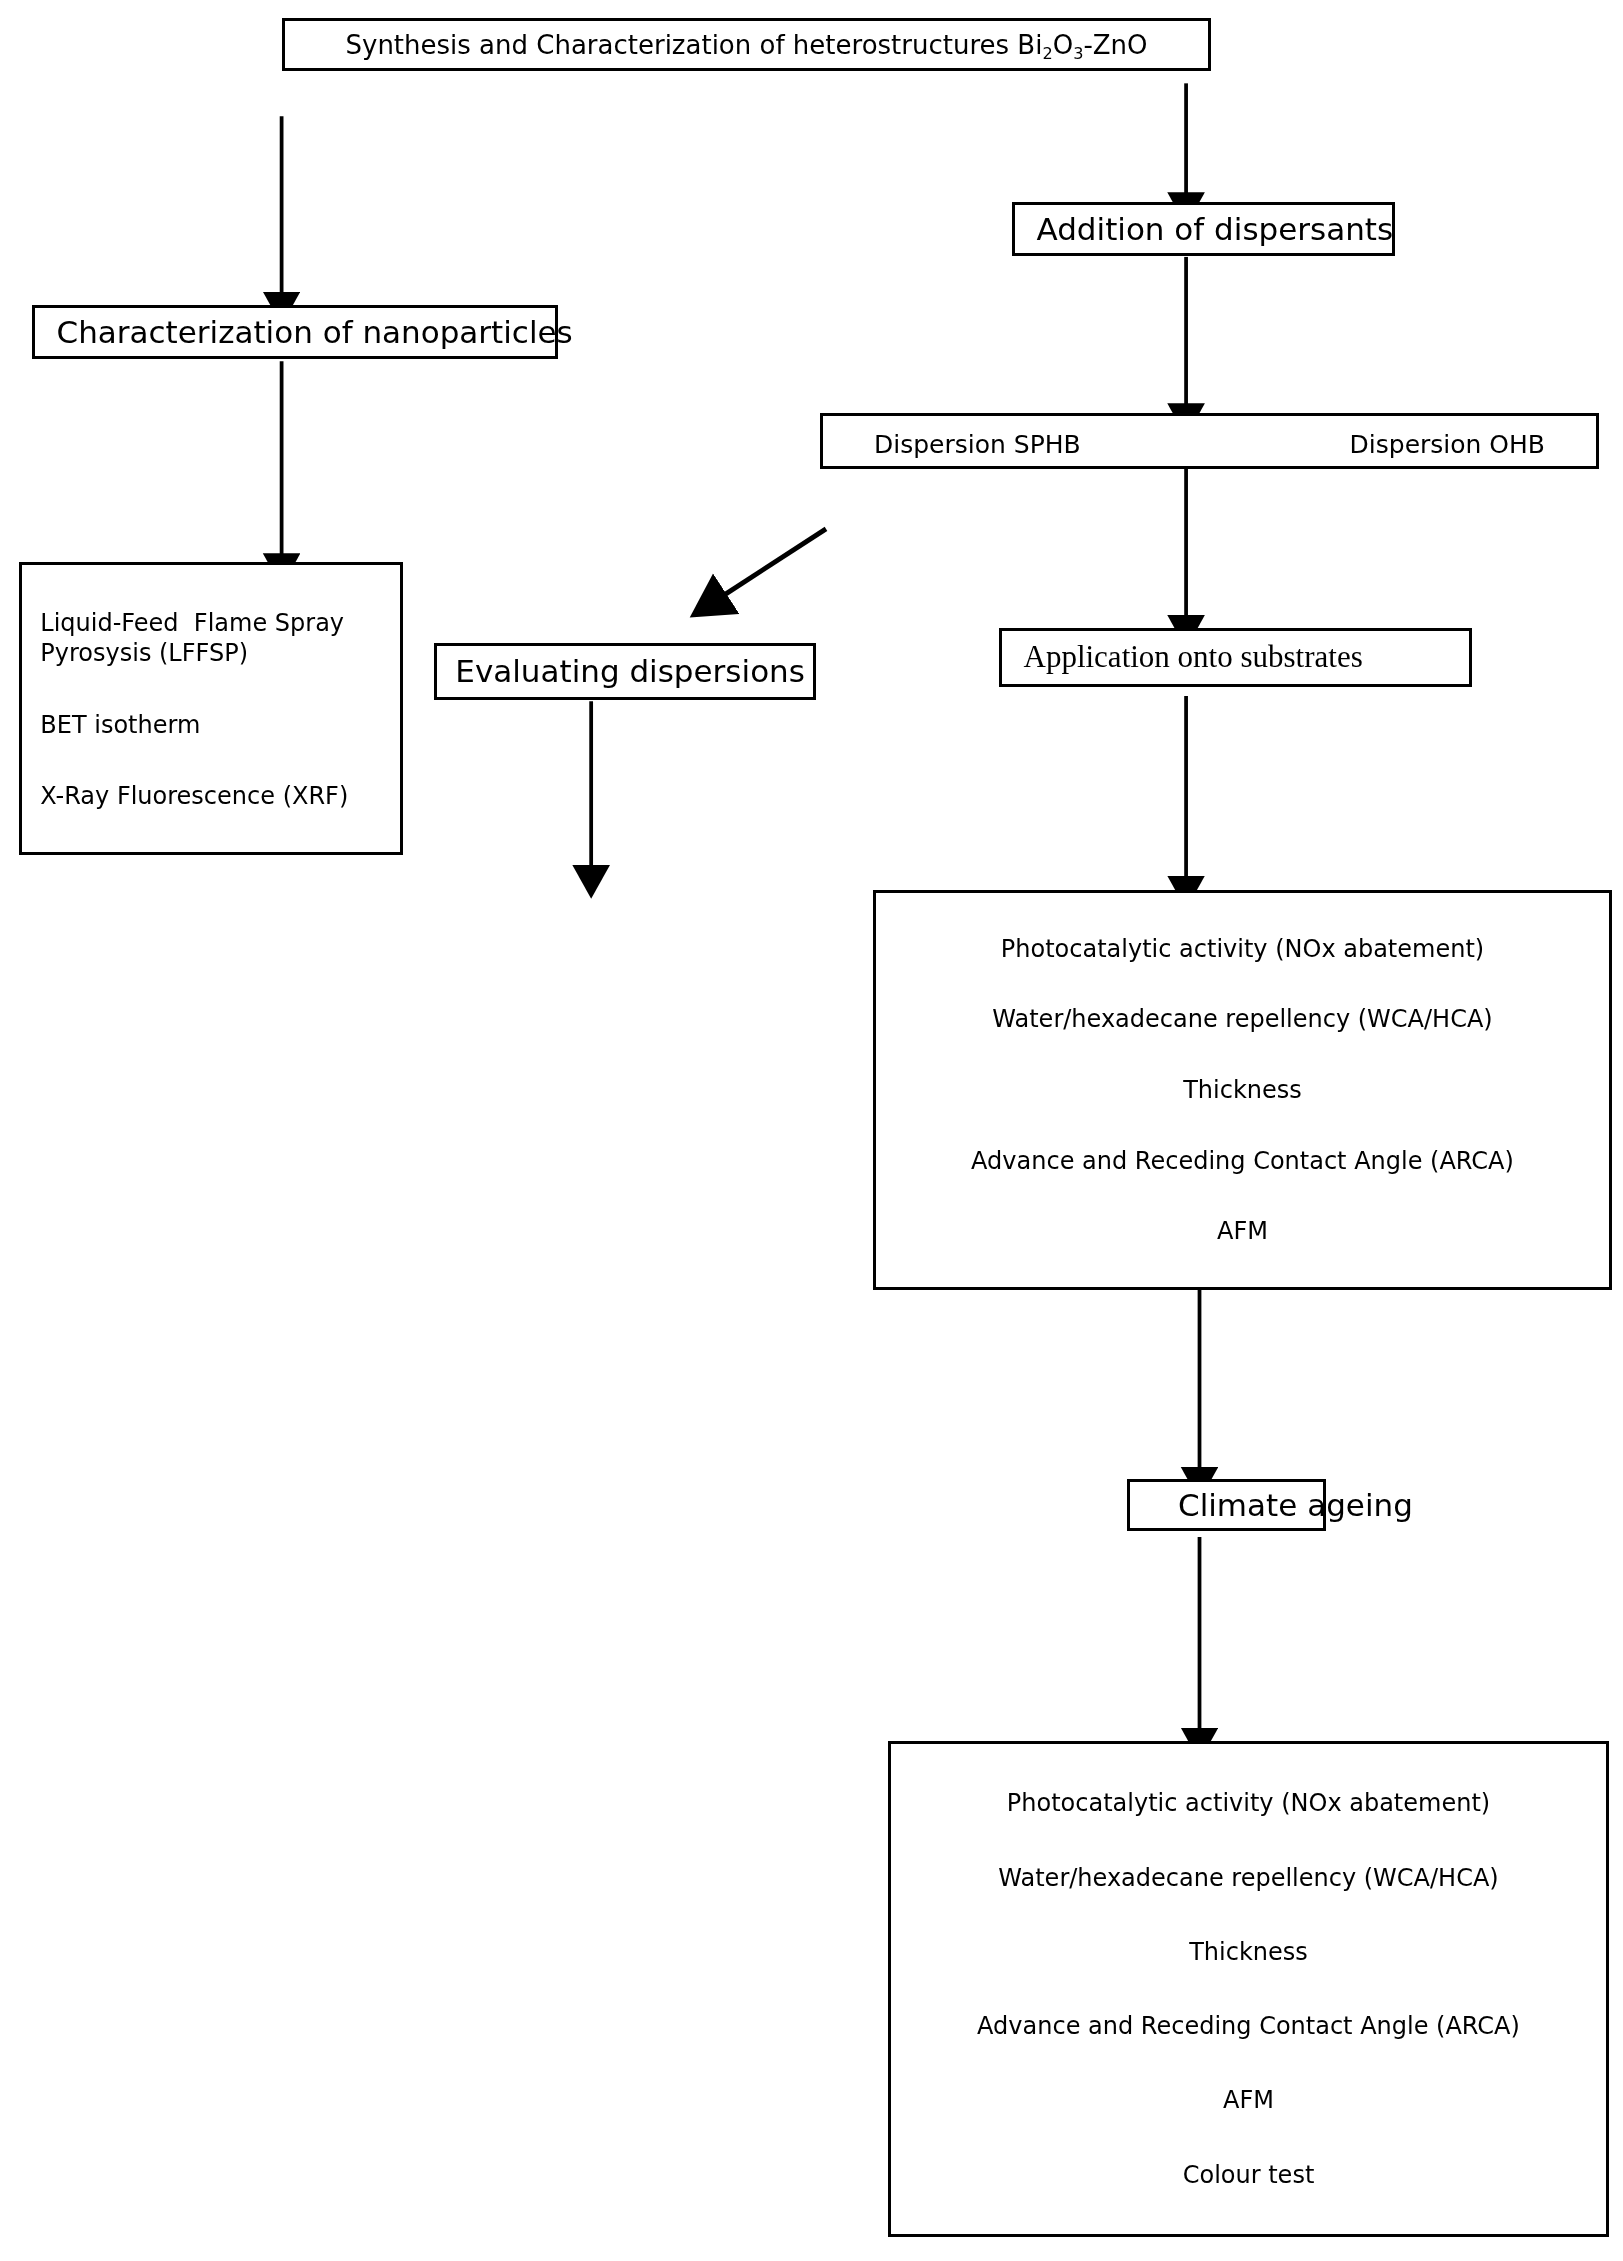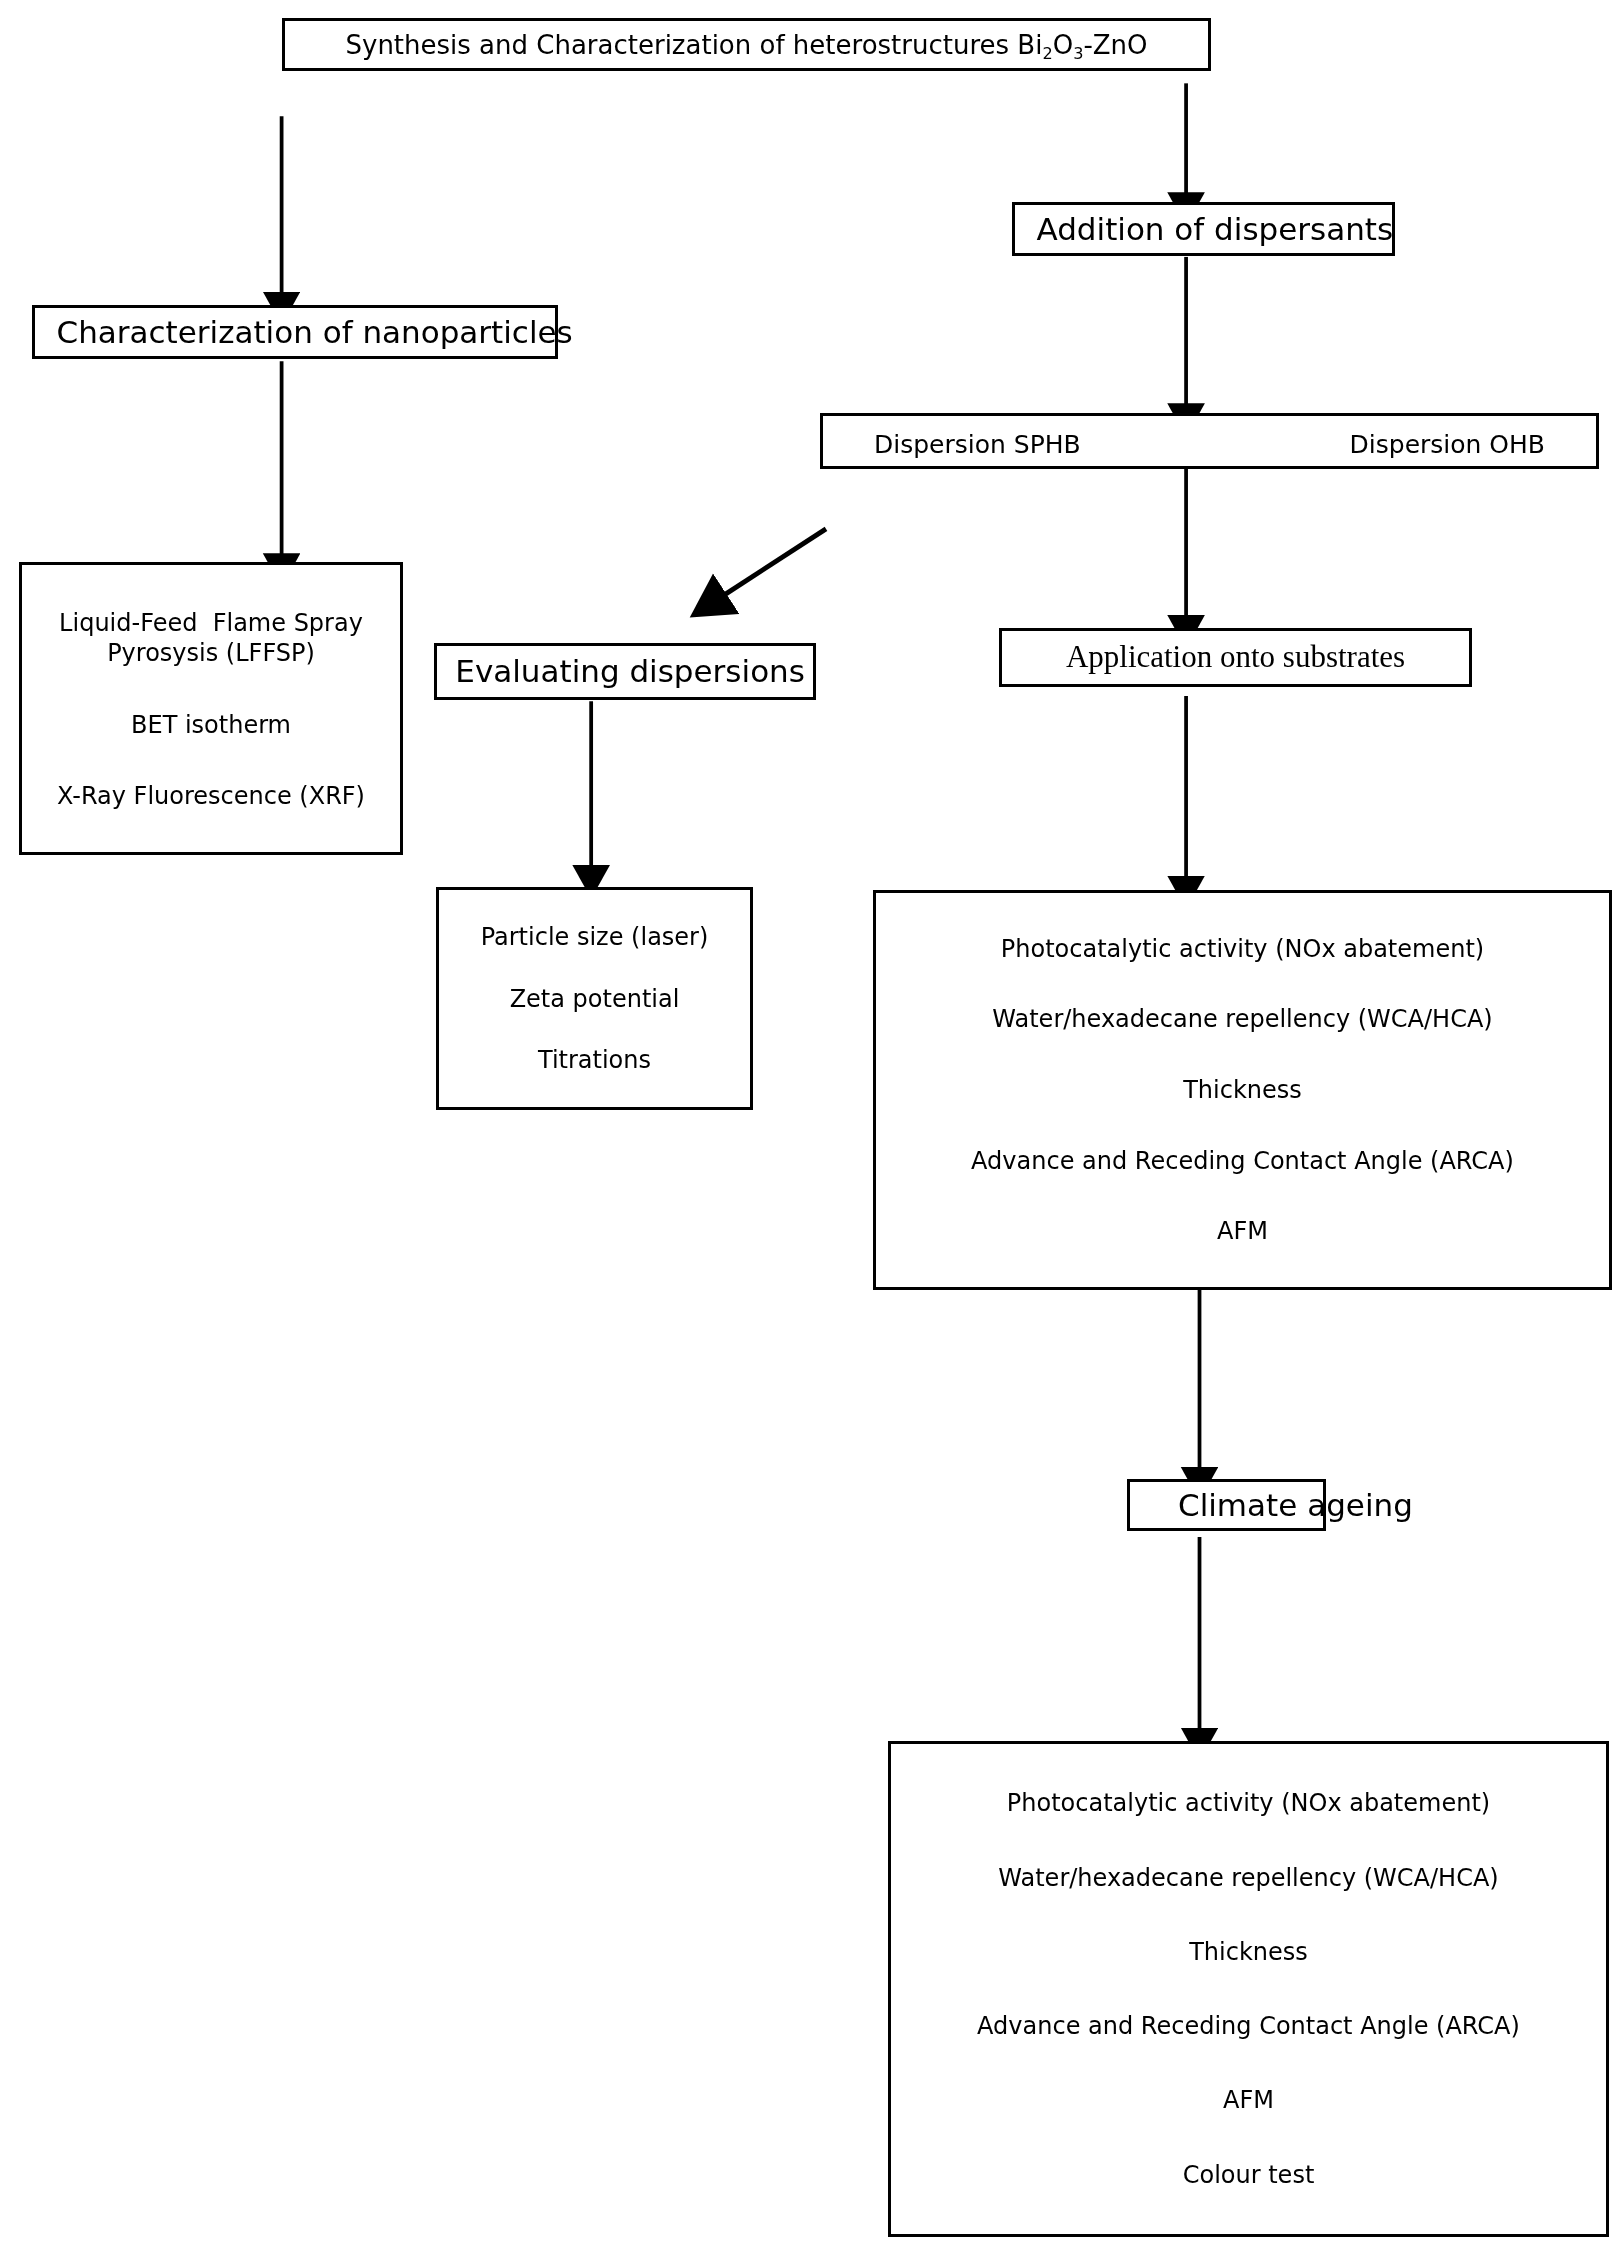--- a/index.html
+++ b/index.html
@@ -25,21 +25,21 @@
     flex-direction: column;
     justify-content: center;
   }
   .node-line {
     font-size: 24px;
     line-height: 1.25;
     white-space: pre;
     color: #000000;
   }
   .align-center { text-align: center; margin-left: 13px; }
-  .align-left   { text-align: center; }
+  .align-left   { text-align: left; }
   .pad-sm { padding: 0 18.3px; }
   .pad-md { padding: 0 21.5px; }
 
   
   .single .node-line { font-size: 31px; }
 
   
   .list-node .node-line { margin: 0; }
 
   
@@ -126,25 +126,20 @@
   </div>
 
   <div class="node single align-left pad-sm" style="left:434px; top:643px; width:382px; height:57px;">
     <div class="node-line">Evaluating dispersions</div>
   </div>
 
   <div class="node single align-left pad-md" style="left:999px; top:628px; width:473px; height:59px;font-family:Liberation Serif, serif;">
     <div class="node-line">Application onto substrates</div>
   </div>
 
-  <div class="node list-node align-left pad-sm" style="left:436px; top:887px; width:317px; height:223px; justify-content:space-evenly;">
-    <div class="node-line">Particle size (laser)</div>
-    <div class="node-line">Zeta potential</div>
-    <div class="node-line">Titrations</div>
-  </div>
 
   <div class="node list-node align-center pad-md" style="left:860px; top:890px; width:739px; height:400px; justify-content:space-evenly;">
     <div class="node-line">Photocatalytic activity (NOx abatement)</div>
     <div class="node-line">Water/hexadecane repellency (WCA/HCA)</div>
     <div class="node-line">Thickness</div>
     <div class="node-line">Advance and Receding Contact Angle (ARCA)</div>
     <div class="node-line">AFM</div>
   </div>
 
   <div class="node single align-center pad-sm" style="left:1114px; top:1479px; width:199px; height:52px;padding-left:48px;">

